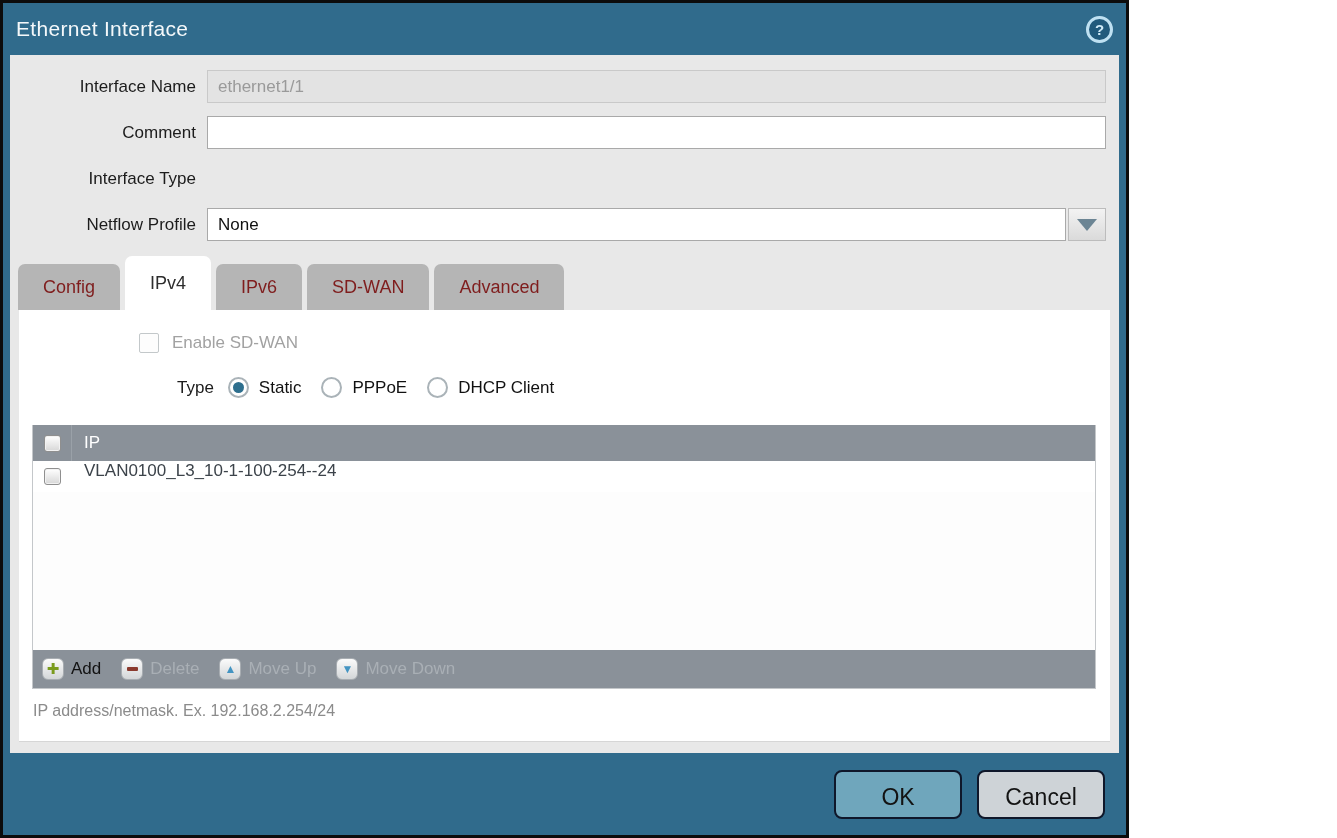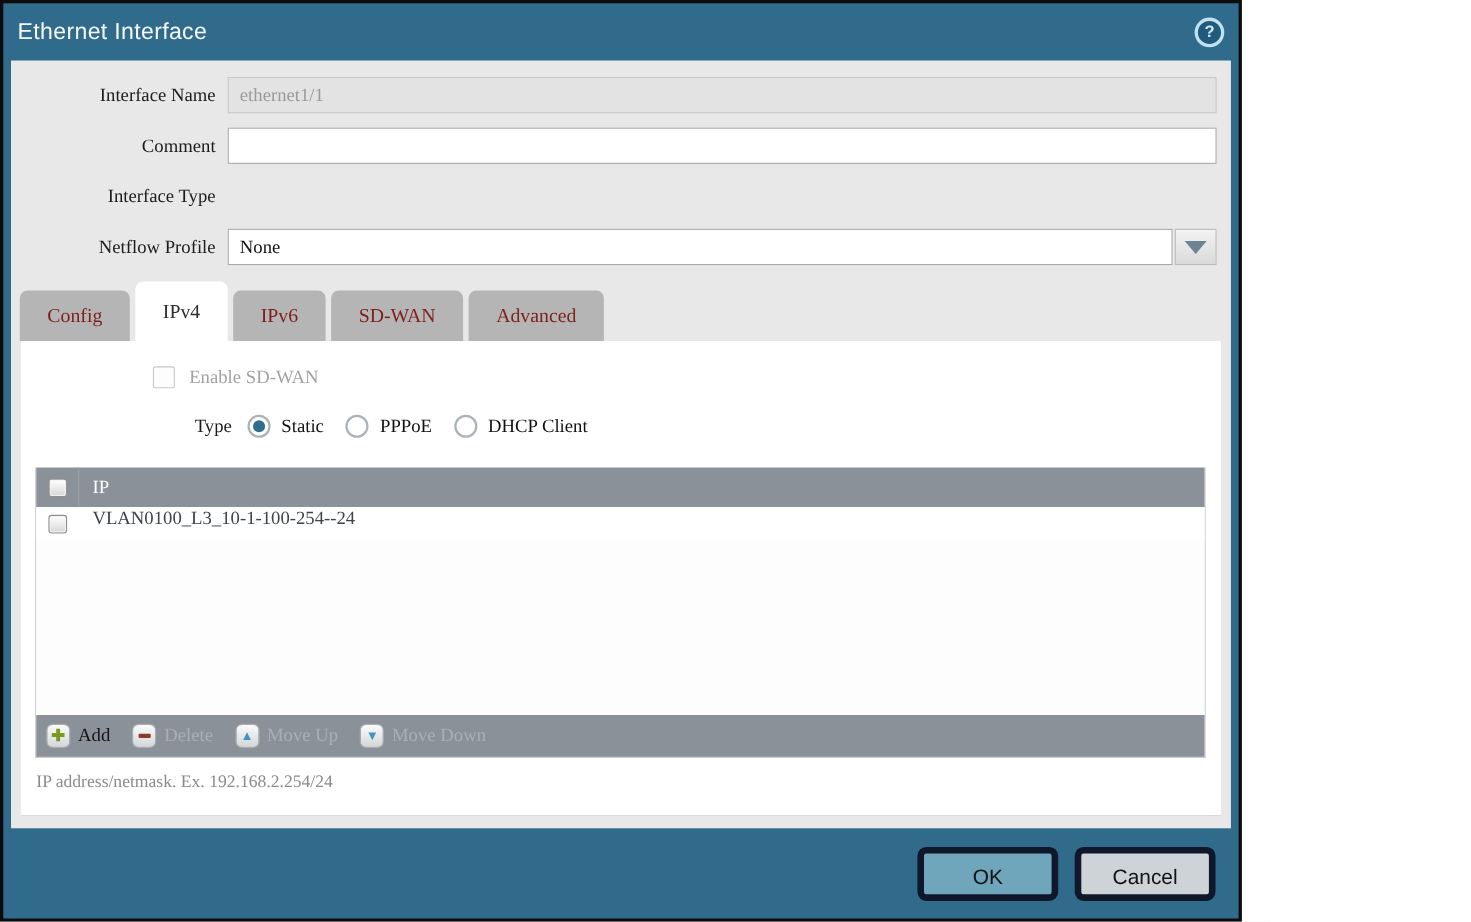--- a/index.html
+++ b/index.html
@@ -9,21 +9,21 @@
   .frame { width:100%; height:100%; background:#306b8c; display:flex; flex-direction:column; }
 
   
   .titlebar { height:52px; flex:none; display:flex; align-items:center; padding:0 13px; }
   .title { color:#f4f8fa; font-size:21px; letter-spacing:0.3px; font-weight:400; }
   .help-btn { margin-left:auto; width:27px; height:27px; border-radius:50%;
     border:3px solid #bfe1f2; background:#215a7c; color:#cfeaf7; display:flex;
     align-items:center; justify-content:center; font-size:15px; font-weight:bold; cursor:pointer; }
 
   
-  .body { flex:1; margin:0 7px; background:#e8e8e8; padding-top:15px; overflow:hidden;font-family:Liberation Serif, serif; }
+  .body { flex:1; margin:0 7px; background:#e8e8e8; padding-top:15px; overflow:hidden; }
 
   
   .form-row { display:flex; align-items:center; height:33px; margin-bottom:13px; padding-right:13px; }
   .form-label { width:197px; flex:none; text-align:right; padding-right:11px;
     font-size:17px; color:#1c1c1c; }
   .field { flex:1; height:33px; display:flex; }
   .input { width:100%; height:33px; font-family:inherit; font-size:17px; padding:0 10px;
     border:1px solid #a9a9a9; background:#ffffff; color:#1a1a1a; outline:none; }
   .input:disabled { background:#e3e3e3; border-color:#c9c9c9; color:#9a9a9a; }
   .select-value { flex:1; background:#fff; border:1px solid #a9a9a9; display:flex;
@@ -84,22 +84,22 @@
   .ic-up { color:#4394c2; font-size:12px; line-height:1; }
   .ic-down { color:#4394c2; font-size:12px; line-height:1; }
   .tool-label { font-size:17px; color:#121212; }
   .tool-btn.disabled .tool-label { color:#a9afb5; }
 
   .hint { margin:13px 0 0 14px; font-size:16px; color:#8b8b8b; }
 
   
   .footer { height:82px; flex:none; display:flex; align-items:center;
     justify-content:flex-end; gap:15px; padding-right:21px; }
-  .btn { height:49px; min-width:128px; border-radius:8px; border:6px solid #0f172a;
-    font-family:inherit; font-size:19px; color:#131313; cursor:pointer; padding:12px 24px; }
+  .btn { height:49px; min-width:128px; border-radius:8px; border:2px solid #0f172a;
+    font-family:inherit; font-size:23px; color:#131313; cursor:pointer; padding:12px 24px; }
   .btn-ok { background:#6fa6bc; }
   .btn-cancel { background:#ced3d7; }
 </style>
 </head>
 <body>
 
 <div class="window">
   <div class="frame">
 
     <div class="titlebar">

